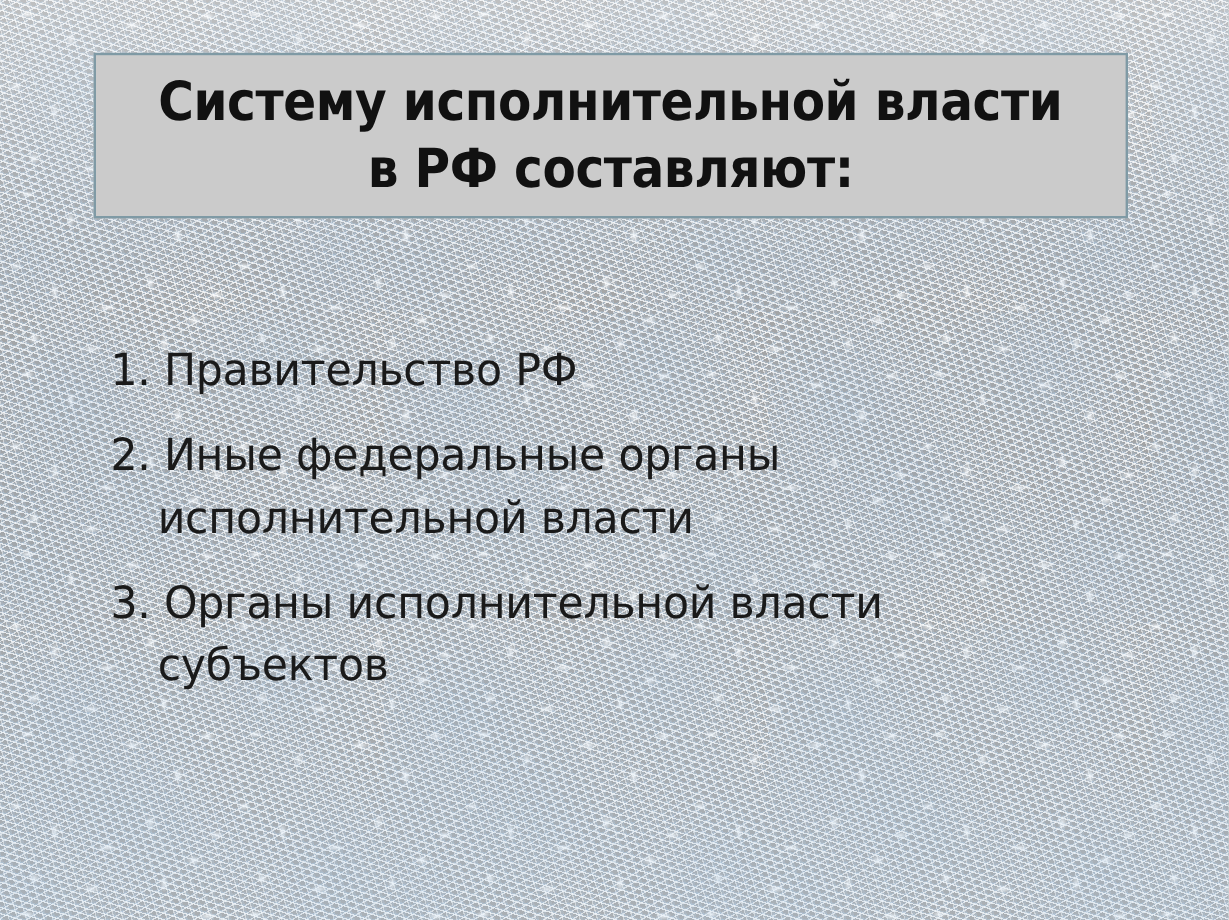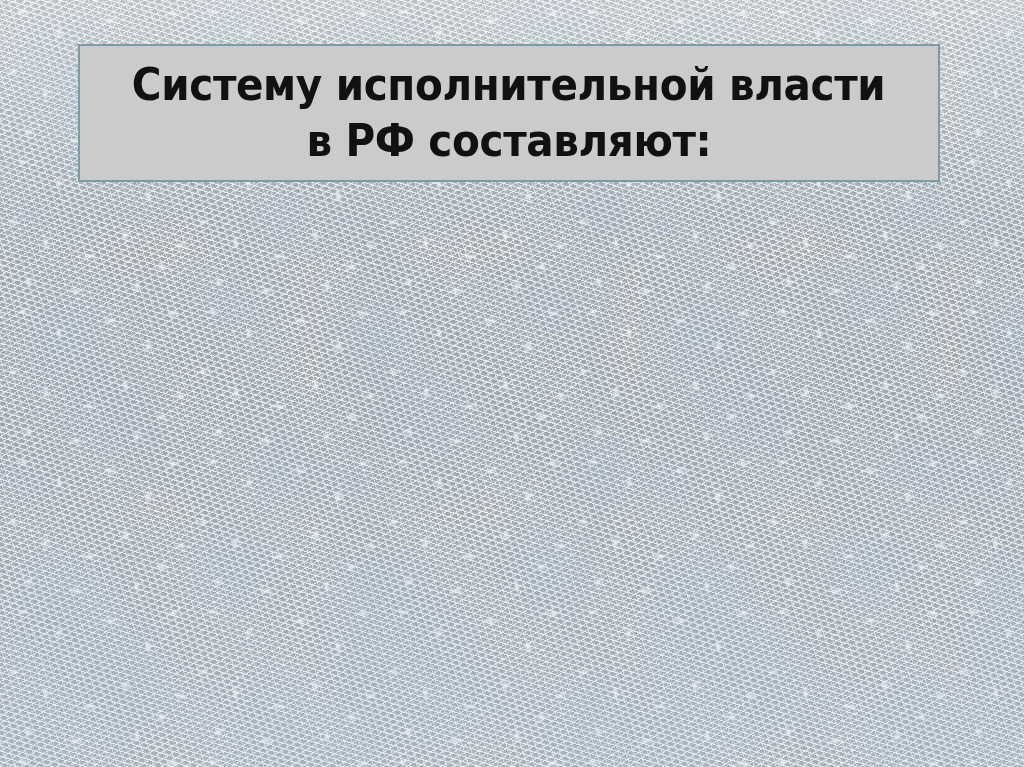--- a/index.html
+++ b/index.html
@@ -138,14 +138,19 @@
   <div class="tex tex-a"></div>
   <div class="tex tex-b"></div>
   <div class="tex tex-c"></div>
   <div class="tex tex-d"></div>
 
   <div id="title-box">
     <div class="title-line">Систему исполнительной власти</div>
     <div class="title-line">в РФ составляют:</div>
   </div>
 
+  <div id="body-list">
+    <div class="list-item">1. Правительство РФ</div>
+    <div class="list-item">2. Иные федеральные органы исполнительной власти</div>
+    <div class="list-item">3. Органы исполнительной власти субъектов</div>
+  </div>
 
 </div>
 
 </body></html>

